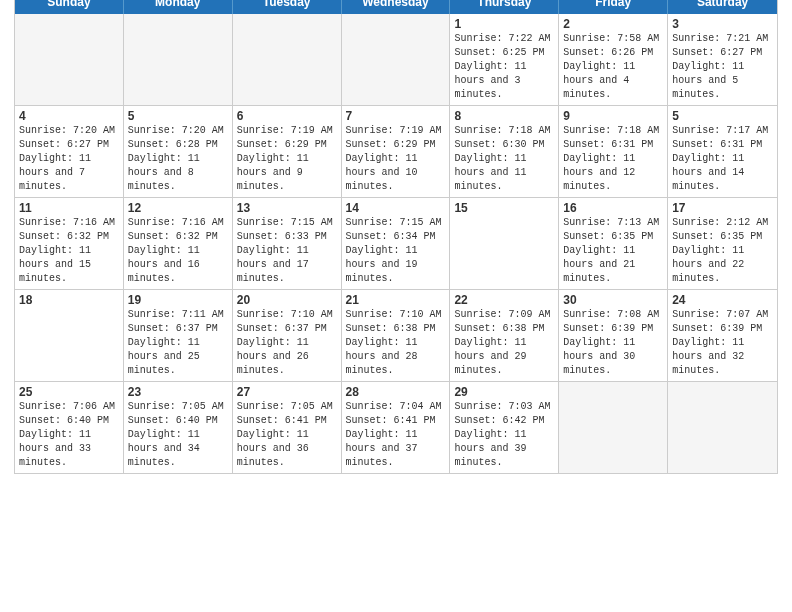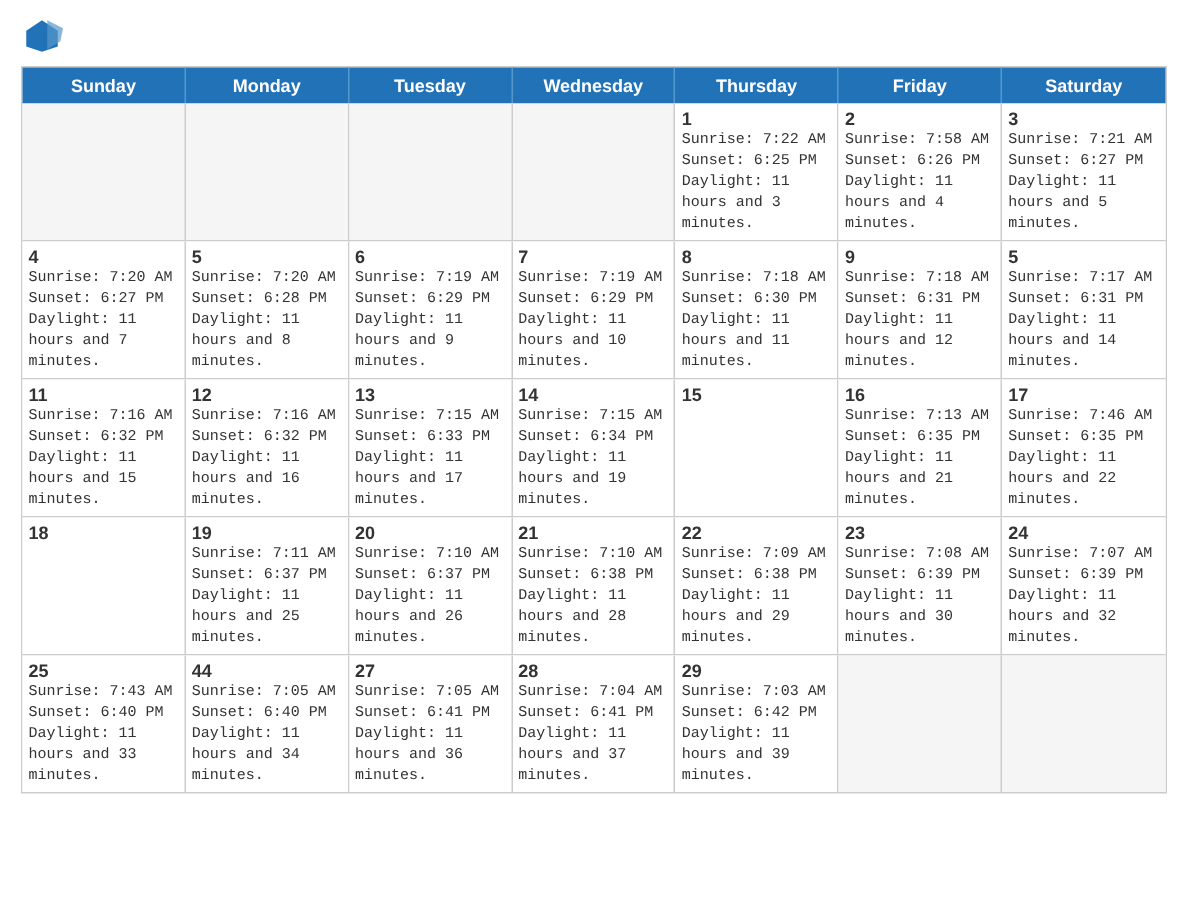--- a/index.html
+++ b/index.html
@@ -9,20 +9,21 @@
       width: 792px;
       height: 612px;
       overflow: hidden;
     }
     .page {
       width: 792px;
       height: 484px;
       padding: 10px 14px 10px 14px;
       display: flex;
       flex-direction: column;
+      justify-content: flex-end;
     }
     .header {
       display: flex;
       justify-content: space-between;
       align-items: flex-start;
       margin-bottom: 6px;
     }
     .logo {
       display: flex;
       align-items: center;
@@ -256,21 +257,21 @@
           </div>
           <div class="cal-cell">
             <span class="day-number">16</span>
             <div class="day-info">Sunrise: 7:13 AM
 Sunset: 6:35 PM
 Daylight: 11 hours
 and 21 minutes.</div>
           </div>
           <div class="cal-cell">
             <span class="day-number">17</span>
-            <div class="day-info">Sunrise: 7:46 AM
+            <div class="day-info">Sunrise: 2:12 AM
 Sunset: 6:35 PM
 Daylight: 11 hours
 and 22 minutes.</div>
           </div>
         </div>
         <div class="cal-row">
           <div class="cal-cell">
             <span class="day-number">18</span>
           </div>
           <div class="cal-cell">
@@ -295,44 +296,44 @@
 and 28 minutes.</div>
           </div>
           <div class="cal-cell">
             <span class="day-number">22</span>
             <div class="day-info">Sunrise: 7:09 AM
 Sunset: 6:38 PM
 Daylight: 11 hours
 and 29 minutes.</div>
           </div>
           <div class="cal-cell">
-            <span class="day-number">23</span>
+            <span class="day-number">30</span>
             <div class="day-info">Sunrise: 7:08 AM
 Sunset: 6:39 PM
 Daylight: 11 hours
 and 30 minutes.</div>
           </div>
           <div class="cal-cell">
             <span class="day-number">24</span>
             <div class="day-info">Sunrise: 7:07 AM
 Sunset: 6:39 PM
 Daylight: 11 hours
 and 32 minutes.</div>
           </div>
         </div>
         <div class="cal-row">
           <div class="cal-cell">
             <span class="day-number">25</span>
-            <div class="day-info">Sunrise: 7:43 AM
+            <div class="day-info">Sunrise: 7:06 AM
 Sunset: 6:40 PM
 Daylight: 11 hours
 and 33 minutes.</div>
           </div>
           <div class="cal-cell">
-            <span class="day-number">44</span>
+            <span class="day-number">23</span>
             <div class="day-info">Sunrise: 7:05 AM
 Sunset: 6:40 PM
 Daylight: 11 hours
 and 34 minutes.</div>
           </div>
           <div class="cal-cell">
             <span class="day-number">27</span>
             <div class="day-info">Sunrise: 7:05 AM
 Sunset: 6:41 PM
 Daylight: 11 hours

